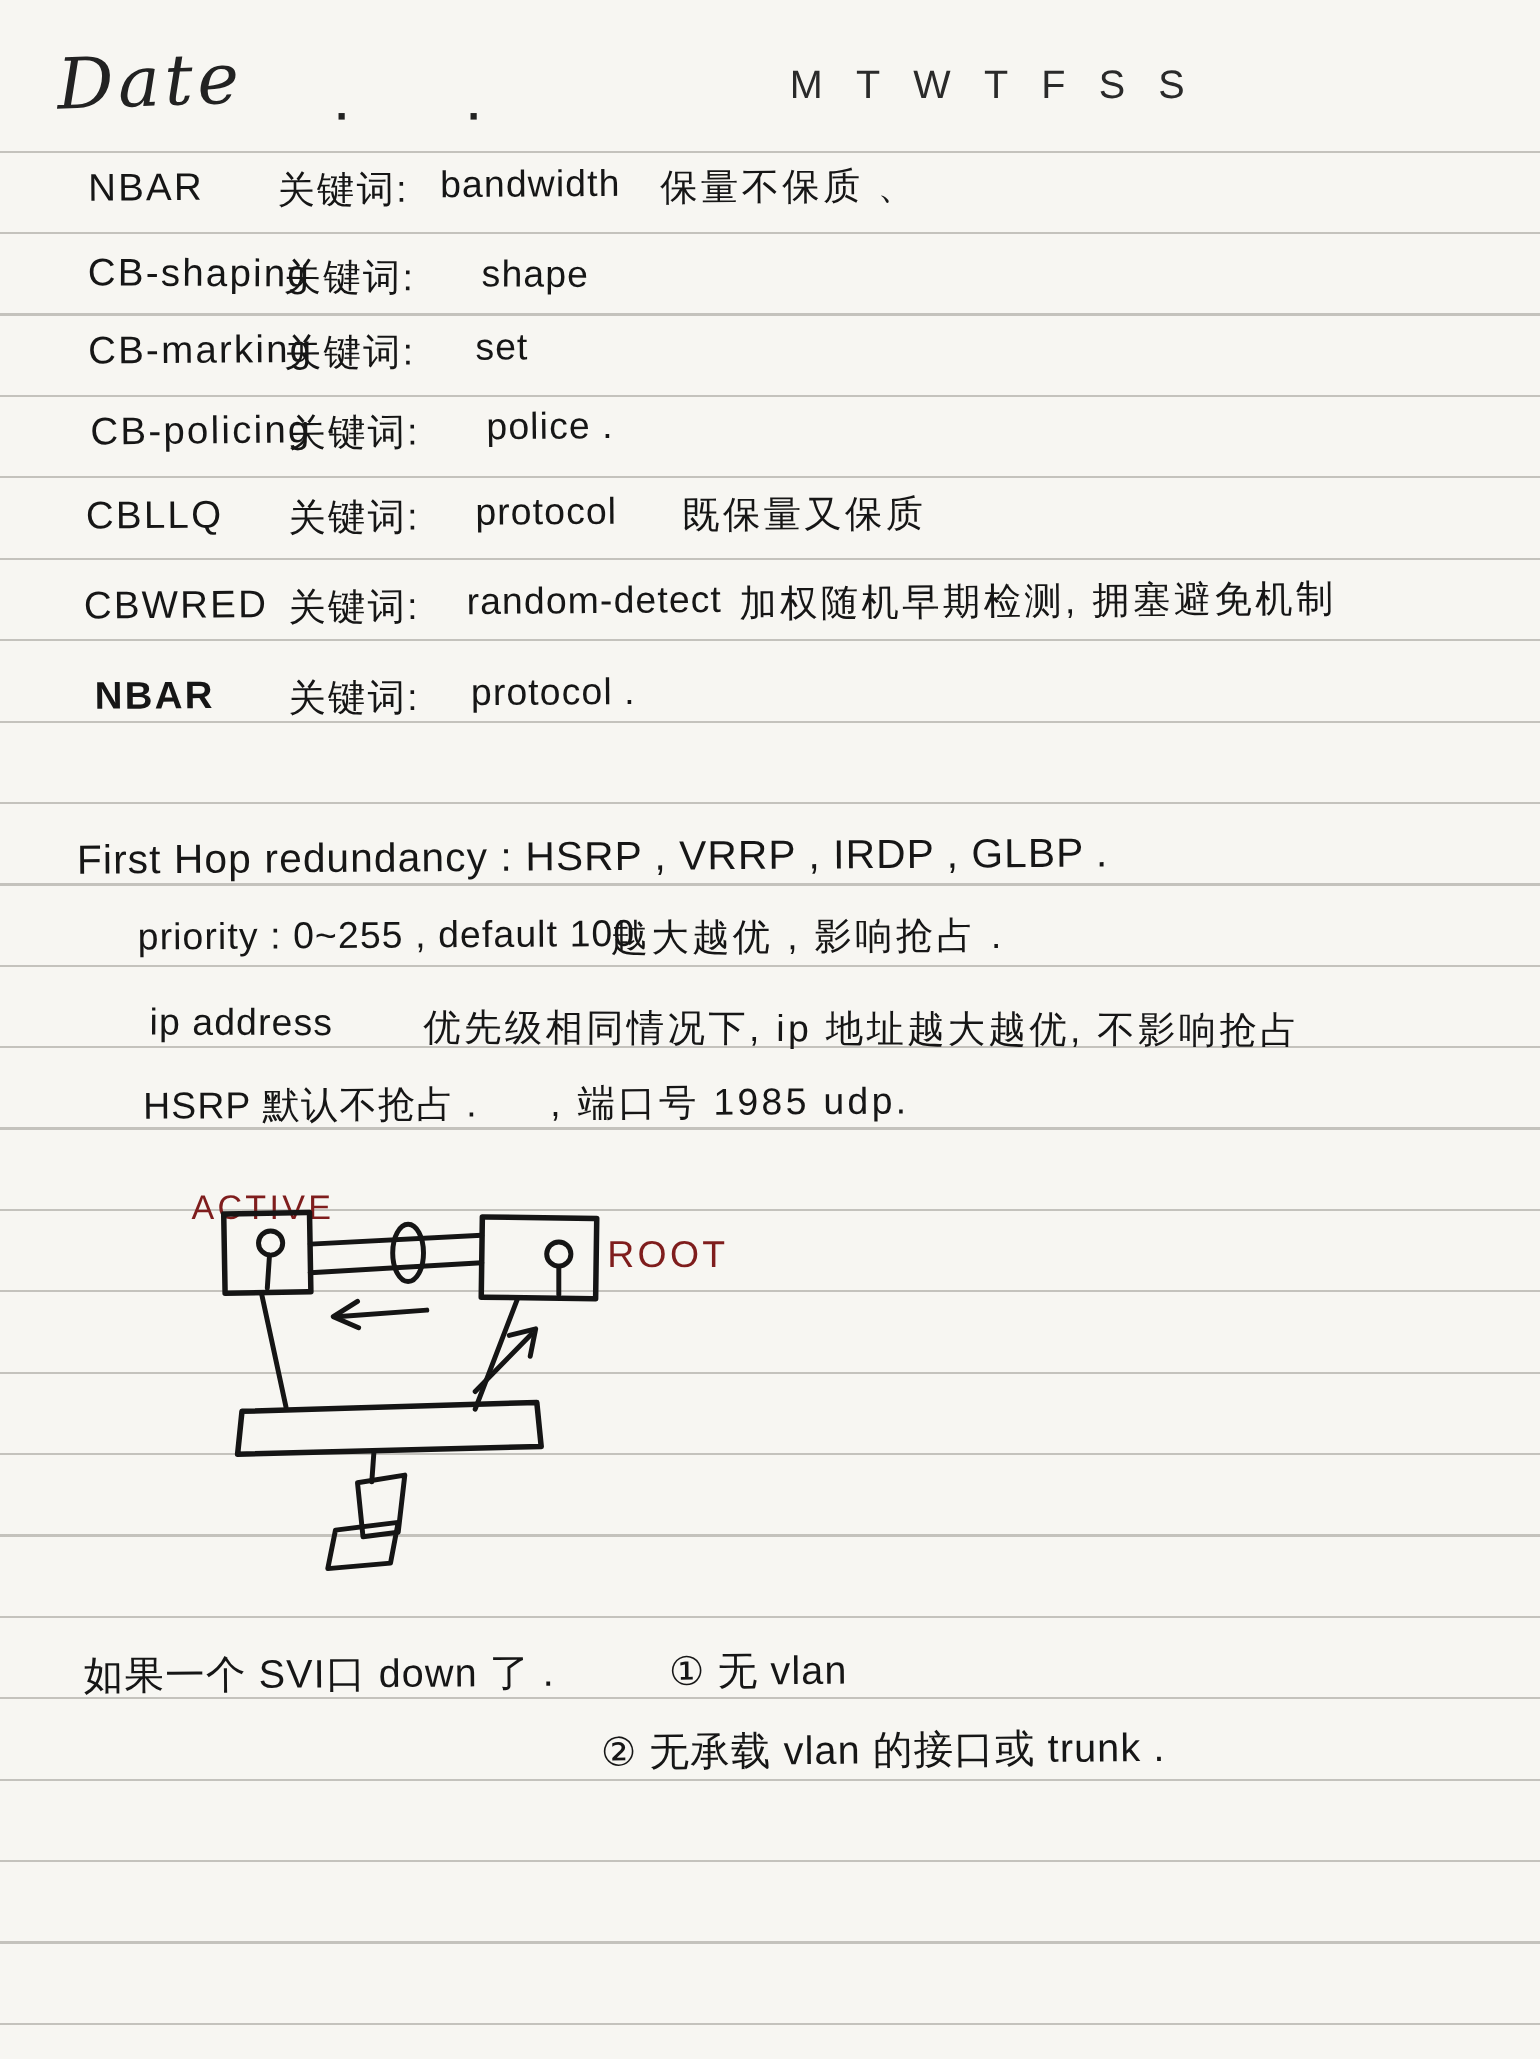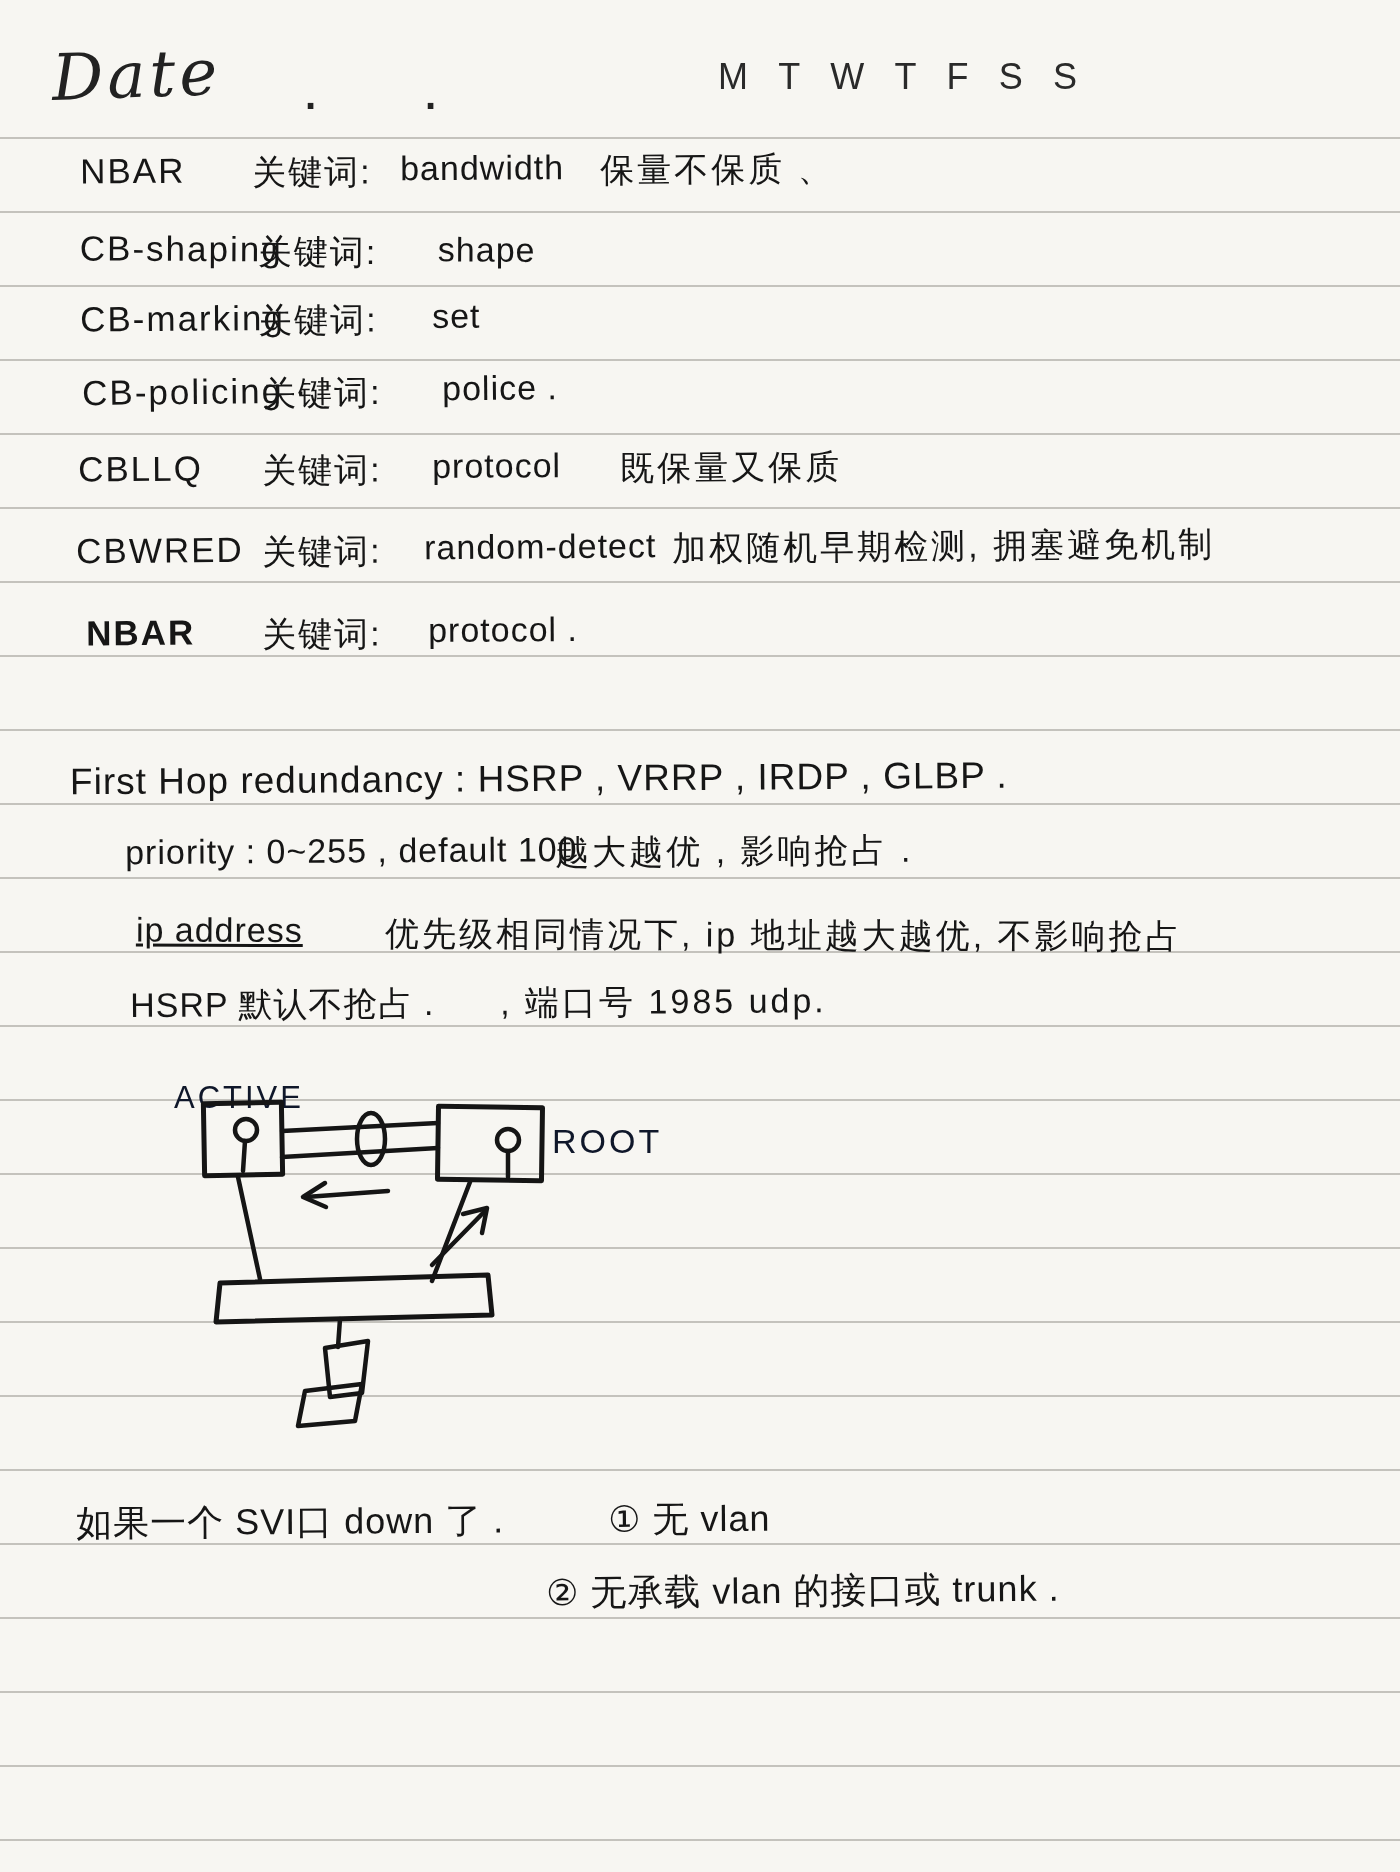--- a/index.html
+++ b/index.html
@@ -37,21 +37,21 @@
     position:absolute;white-space:nowrap;
     font-size:34px;color:#161616;
     transform:rotate(-0.4deg);
     letter-spacing:1px;
   }
   .hand .col{position:absolute;white-space:nowrap;}
   .term{font-size:35px;letter-spacing:2px;}
   .kw{letter-spacing:2px;}
   .note{letter-spacing:3px;}
   .big{font-size:37px;}
-  .diagram-label{position:absolute;font-size:31px;color:#0f172a;letter-spacing:3px;}
+  .diagram-label{position:absolute;font-size:31px;color:#7f1d1d;letter-spacing:3px;}
   svg{position:absolute;overflow:visible;}
 </style>
 </head>
 <body>
 
 <div class="page">
   <div class="rules"></div>
 
   <div class="hdr-date">Date</div>
   <div class="hdr-dot d1">·</div>
@@ -104,21 +104,21 @@
     <span class="col kw" style="left:262px;">关键词:</span>
     <span class="col" style="left:428px;">protocol .</span>
   </div>
 
   <div class="hand big" style="top:758px;left:70px;">First Hop redundancy :  HSRP , VRRP , IRDP ,  GLBP .</div>
   <div class="hand" style="top:834px;">
     <span class="col" style="left:125px;">priority : 0~255 , default 100</span>
     <span class="col note" style="left:555px;">越大越优 , 影响抢占 .</span>
   </div>
   <div class="hand" style="top:910px;transform:rotate(0.2deg);">
-    <span class="col" style="left:136px;text-decoration:underline;">ip  address</span>
+    <span class="col" style="left:136px;">ip  address</span>
     <span class="col note" style="left:385px;">优先级相同情况下, ip 地址越大越优, 不影响抢占</span>
   </div>
   <div class="hand" style="top:984px;">
     <span class="col" style="left:130px;">HSRP  默认不抢占 .</span>
     <span class="col note" style="left:500px;">, 端口号 1985  udp.</span>
   </div>
 
   <div class="diagram-label" style="left:174px;top:1080px;">ACTIVE</div>
   <div class="diagram-label" style="left:552px;top:1122px;font-size:34px;">ROOT</div>
 

